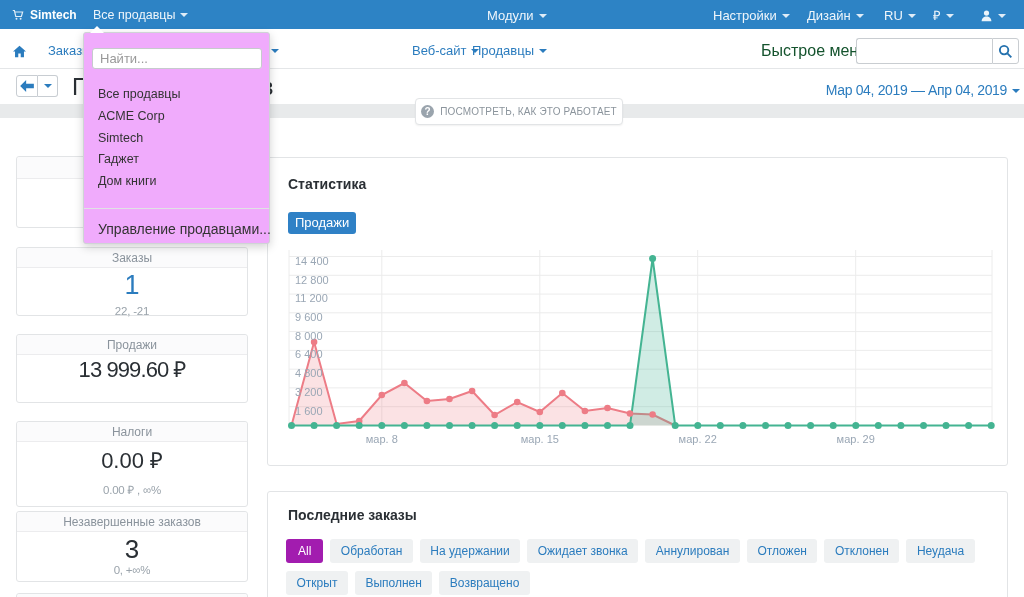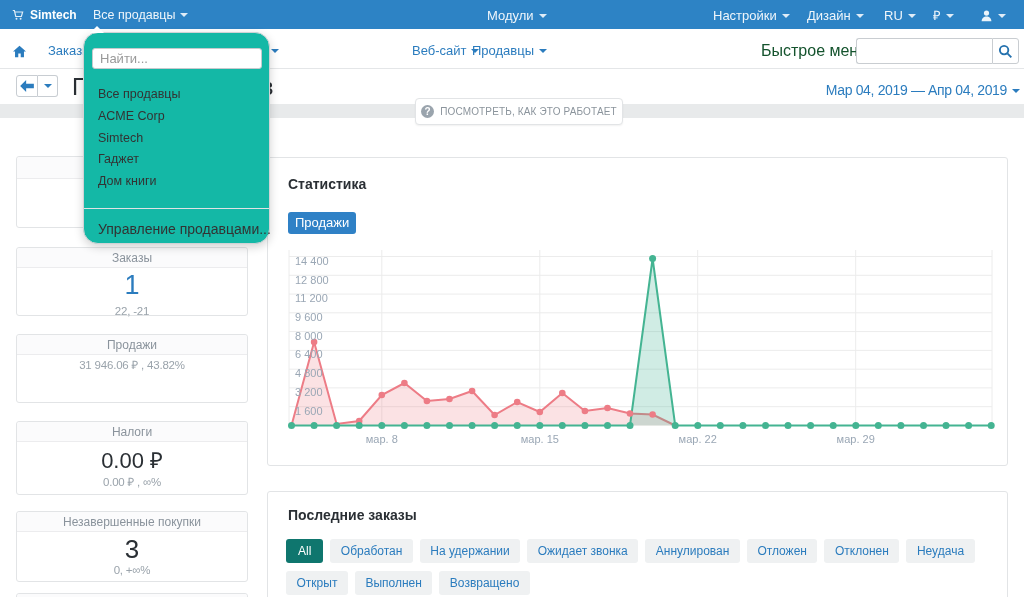--- a/index.html
+++ b/index.html
@@ -32,23 +32,23 @@
 .card .bigblue{font-size:27px;color:#2b7cbe;line-height:24px}
 .card .sub{font-size:11.5px;color:#9aa3ab;line-height:12px;letter-spacing:-0.2px}
 
 .panel{position:absolute;left:267px;width:741px;background:#fff;border:1px solid #e2e4e6;border-radius:3px}
 .panel h2{font-size:14px;color:#2a2f34;font-weight:bold}
 .bluebtn{display:inline-block;background:#2f81c6;color:#fff;font-size:13px;border-radius:3px;padding:0 7px;height:22px;line-height:22px}
 
 #filters{position:absolute;left:286px;top:539px;width:706px;display:flex;flex-wrap:wrap;gap:7.5px 7px;font-size:12px}
 #filters .f.on{padding:0 12px}
 #filters .f{height:24px;line-height:24px;padding:0 10.5px;border-radius:3px;background:#eff1f2;color:#2b7cbe;white-space:nowrap}
-#filters .f.on{background:#0f766e;color:#fff}
-
-#vdrop{position:absolute;left:83px;top:32px;width:187px;height:212px;background:#14b8a6;border:1px solid #cfd3d6;border-radius:15px;box-shadow:0 3px 10px rgba(0,0,0,.18);z-index:50}
+#filters .f.on{background:#a21caf;color:#fff}
+
+#vdrop{position:absolute;left:83px;top:32px;width:187px;height:212px;background:#f0abfc;border:1px solid #cfd3d6;border-radius:3px;box-shadow:0 3px 10px rgba(0,0,0,.18);z-index:50}
 #vdrop .notch{position:absolute;left:6px;top:-7px;width:0;height:0;border-left:7px solid transparent;border-right:7px solid transparent;border-bottom:7px solid #fff}
 #vdrop input{position:absolute;left:8px;top:15px;width:170px;height:21px;border:1px solid #c6cacd;border-radius:3px;font-family:"Liberation Sans",sans-serif;font-size:13px;color:#999;padding:0 7px;outline:none}
 #vdrop .list{position:absolute;left:0;top:51px;width:185px;height:124.5px;border-bottom:1px solid #e0e2e4}
 #vdrop .inner{height:121.5px;overflow:hidden}
 #vdrop .li{height:21.8px;line-height:21.8px;padding-left:14px;font-size:12.5px;color:#333;white-space:nowrap}
 #vdrop .li.sel{background:#3a86c8;color:#fff}
 #vdrop .mng{position:absolute;left:14px;top:188px;font-size:14px;color:#333;white-space:nowrap}
 </style></head>
 <body>
 
@@ -112,29 +112,29 @@
 <div class="card" style="top:156px;height:72px">
     <div class="hd" style="height:22px;line-height:22px">Товары</div>
   </div>
 <div class="card" style="top:247px;height:69px">
     <div class="hd">Заказы</div>
     <div class="bigblue" style="margin-top:5px">1</div>
     <div class="sub" style="margin-top:8px">22, -21</div>
   </div>
 <div class="card" style="top:334px;height:69px">
     <div class="hd">Продажи</div>
-    <div class="sub" style="margin-top:4px">31 946.06 ₽ , 43.82%</div>
-  </div>
-<div class="card" style="top:421px;height:74px">
+    <div class="big" style="font-size:22px;margin-top:4px;letter-spacing:-0.9px">13 999.60 ₽</div>
+  </div>
+<div class="card" style="top:421px;height:86px">
     <div class="hd">Налоги</div>
     <div class="big" style="font-size:22px;margin-top:8px">0.00 ₽</div>
-    <div class="sub" style="margin-top:4px">0.00 ₽ , ∞%</div>
+    <div class="sub" style="margin-top:12px">0.00 ₽ , ∞%</div>
   </div>
 <div class="card" style="top:511px;height:71px">
-    <div class="hd">Незавершенные покупки</div>
+    <div class="hd">Незавершенные заказов</div>
     <div class="big" style="font-size:26px;margin-top:5px;line-height:24px">3</div>
     <div class="sub" style="margin-top:3px">0, +∞%</div>
   </div>
 <div class="card" style="top:593px;height:40px">
     <div class="hd">Клиенты</div>
   </div>
 
 <div class="panel" style="top:157px;height:309px">
   <h2 style="position:absolute;left:20px;top:18px">Статистика</h2>
   <span class="bluebtn" style="position:absolute;left:20px;top:54px">Продажи</span>

